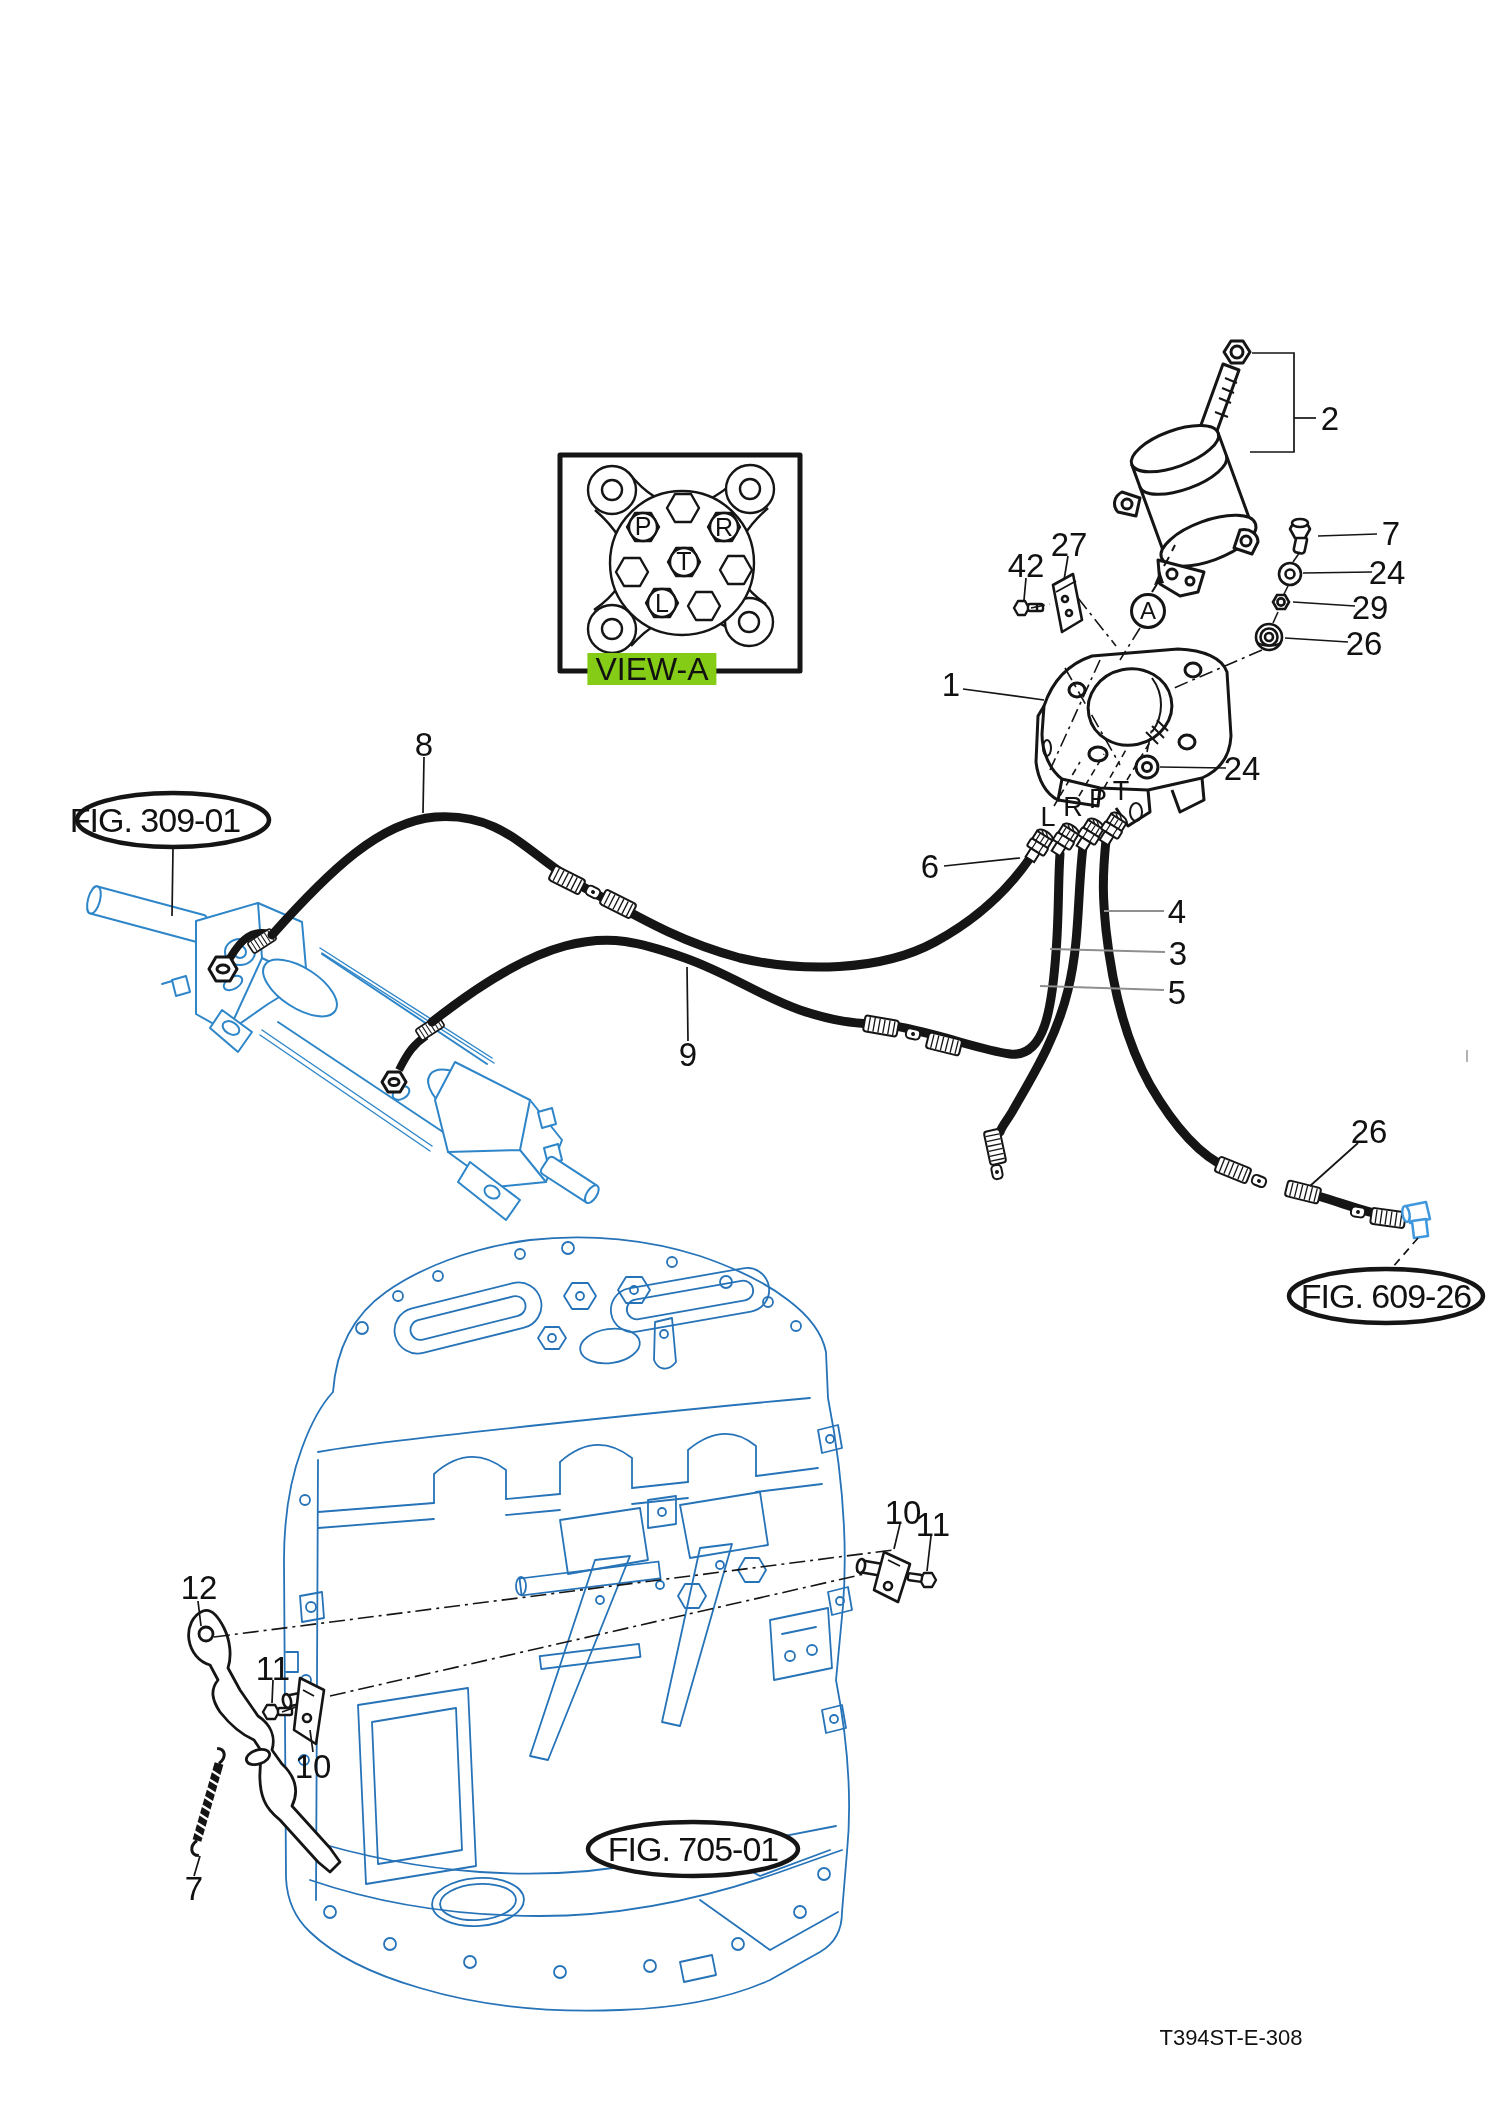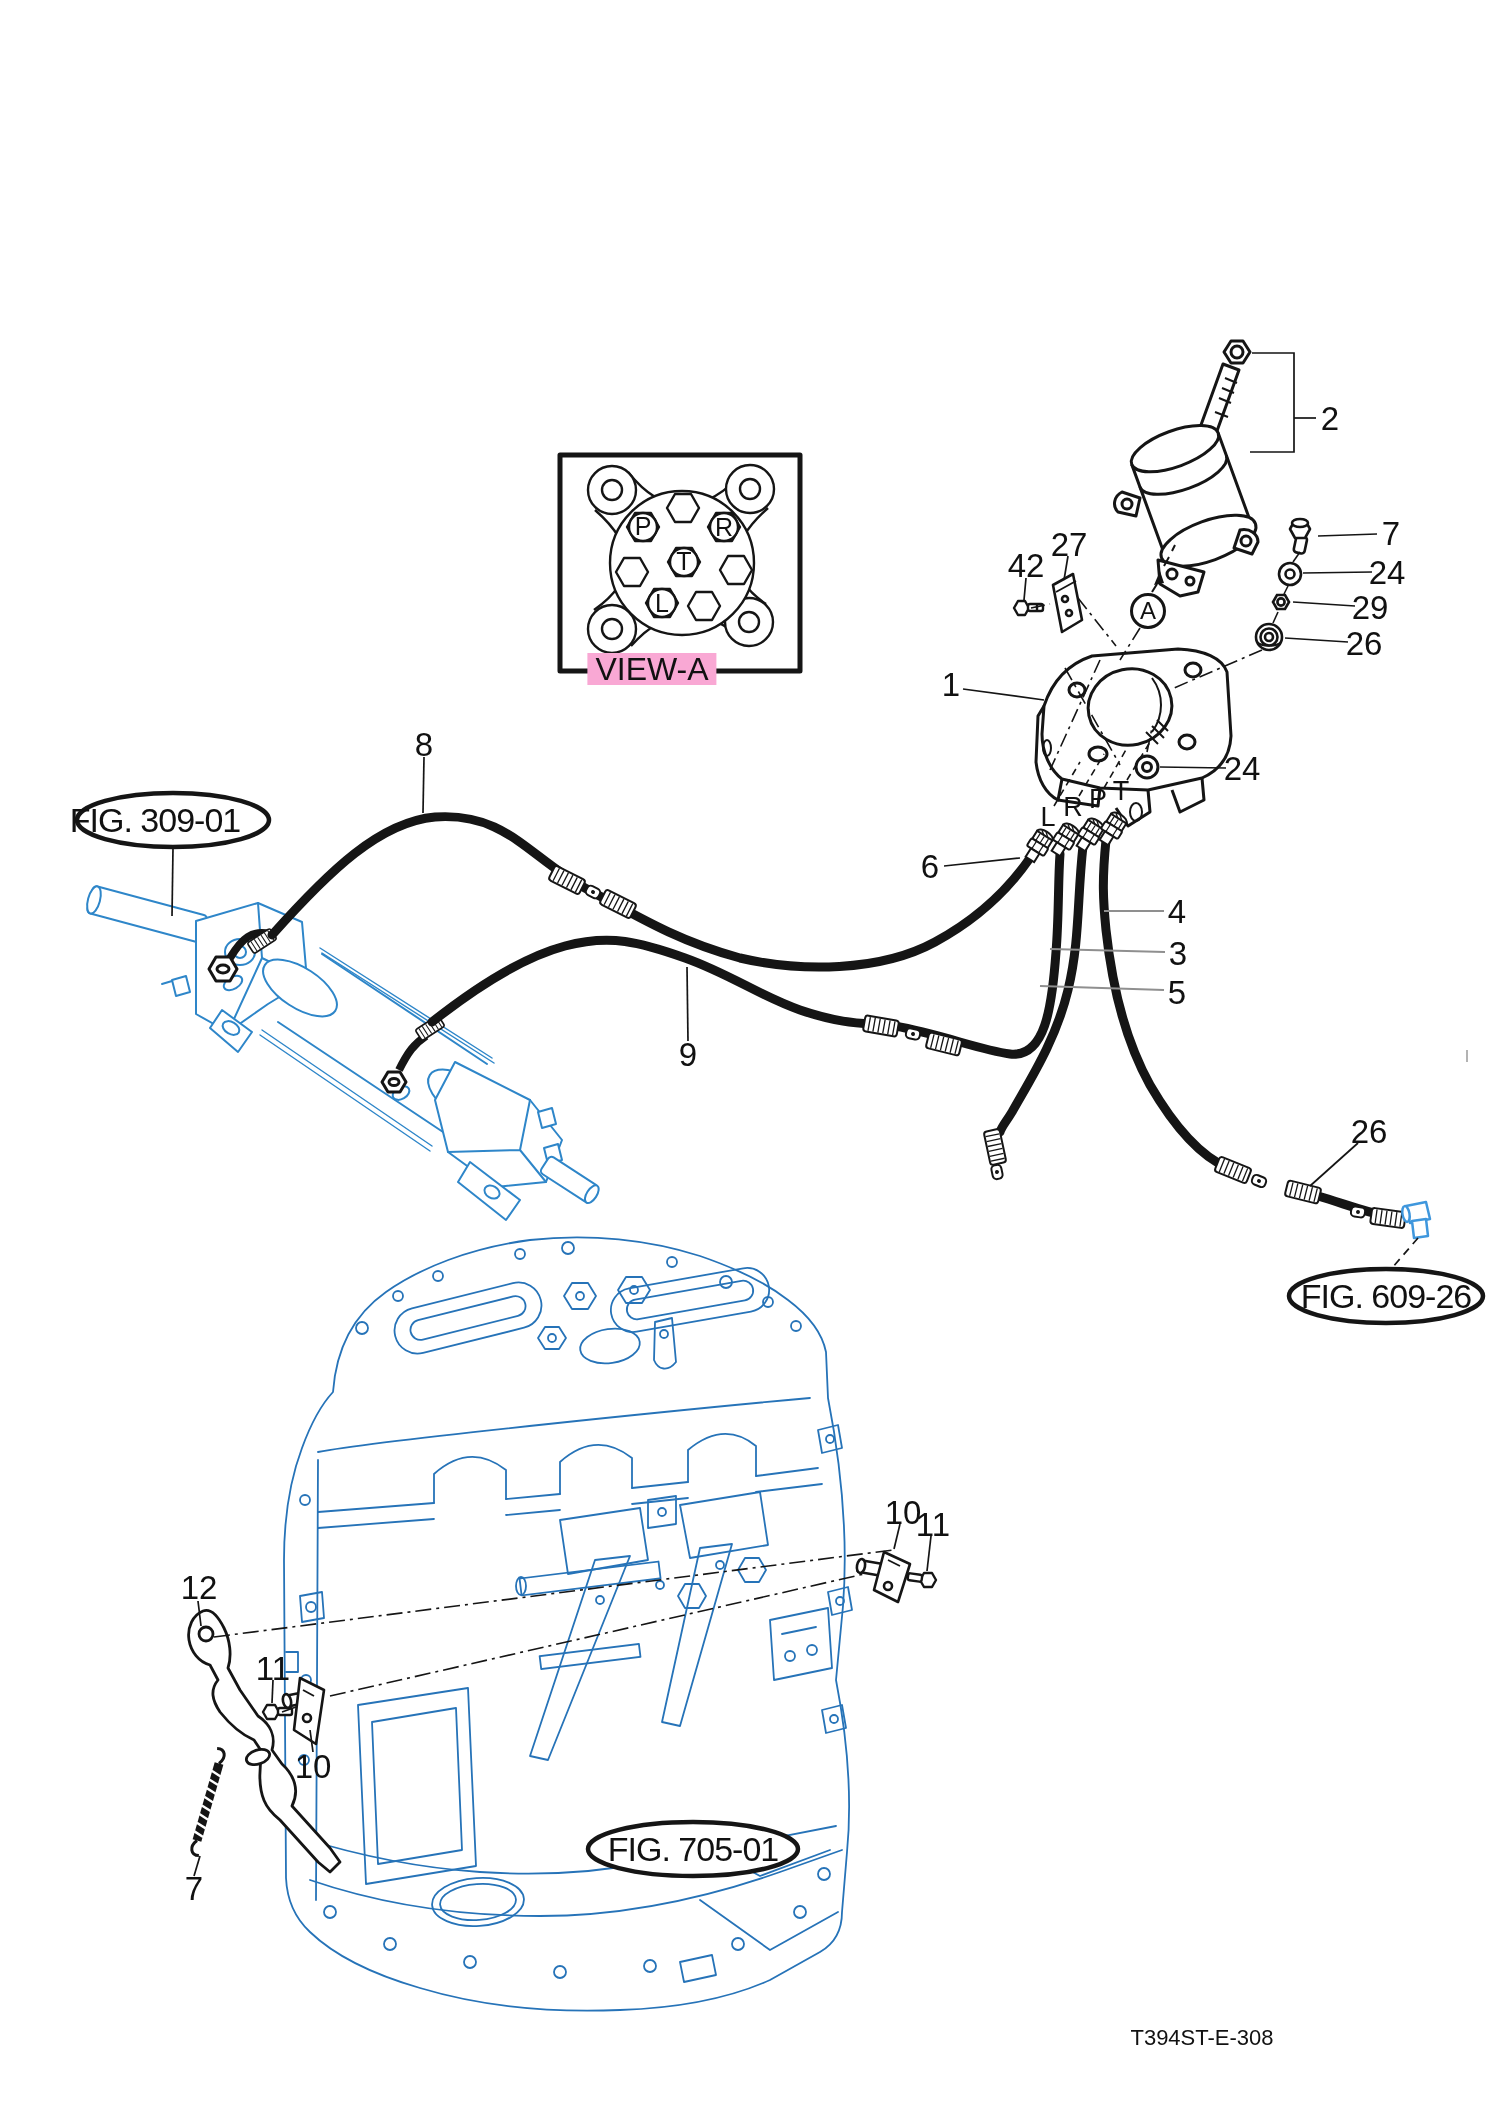--- a/index.html
+++ b/index.html
@@ -5,24 +5,24 @@
   html,body{margin:0;padding:0;background:#fff;}
   .canvas{
     position:relative;width:1500px;height:2123px;background:#fff;overflow:hidden;
     font-family:"Liberation Sans", sans-serif;color:#151515;
   }
   .canvas svg{position:absolute;left:0;top:0;}
   .lbl{position:absolute;transform:translate(-50%,-50%);white-space:nowrap;line-height:1;}
   .pn{font-size:33px;color:#111;}
   .port{font-size:27px;color:#111;}
   .vport{font-size:25px;color:#111;}
-  .viewa{font-size:32px;color:#111;background:#f9a8d4;padding:0 8px;}
+  .viewa{font-size:32px;color:#111;background:#84cc16;padding:0 8px;}
   .figref{font-size:34px;color:#111;letter-spacing:-1px;}
   .amark{font-size:24px;color:#111;}
-  .doccode{font-size:22px;color:#111;}
+  .doccode{font-size:22px;color:#111;margin-left:29px;}
 </style>
 </head>
 <body>
 
 <div class="canvas">
 
 <svg width="1500" height="2123" viewBox="0 0 1500 2123">
   <defs>
     <g id="cplr">
       <rect x="-17" y="-8" width="34" height="16" rx="3" fill="#fff" stroke="#151515" stroke-width="2"></rect>

